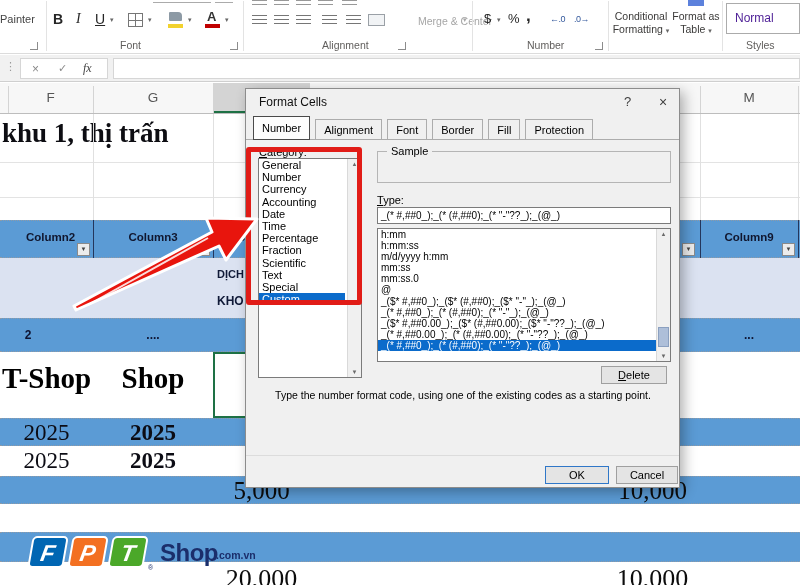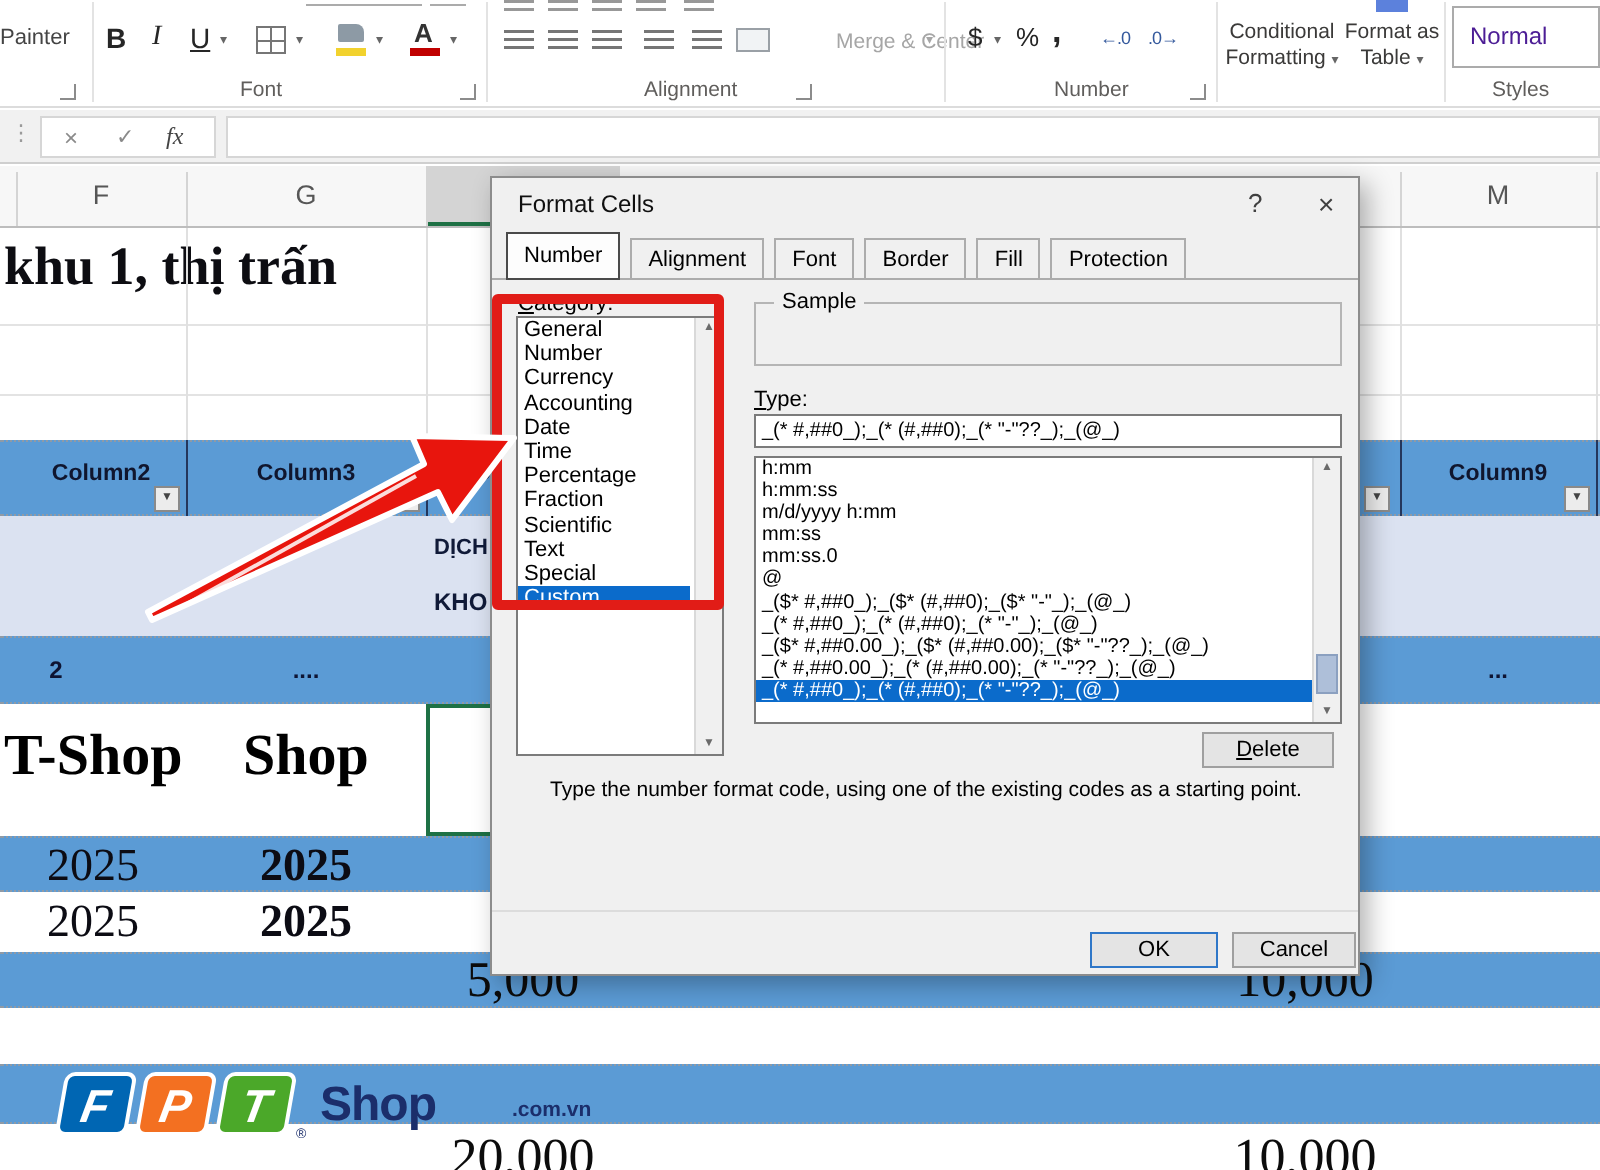--- a/index.html
+++ b/index.html
@@ -254,21 +254,21 @@
     <span class="cellspan serif" style="left:213px;width:97px;top:2px;font-size:26px;color:#0c0c0c;">20,000</span>
     <span class="cellspan serif" style="left:605px;width:95px;top:2px;font-size:26px;color:#0c0c0c;">10,000</span>
   </div>
 
   <div class="logo">
     <div class="logo-block" style="left:0;background:#0066b3;"><span>F</span></div>
     <div class="logo-block" style="left:40px;background:#f37021;"><span>P</span></div>
     <div class="logo-block" style="left:80px;background:#4ba829;"><span>T</span></div>
     <span class="logo-r" style="left:118px;top:30px;">®</span>
     <span class="logo-shop" style="left:130px;">Shop</span>
-    <span class="logo-domain" style="left:186px;margin-left:40px;">.com.vn</span>
+    <span class="logo-domain" style="left:186px;">.com.vn</span>
   </div>
 
   <div class="dialog">
     <div class="dlg-title">Format Cells</div>
     <span class="dlg-sys" style="left:378px;">?</span>
     <span class="dlg-sys" style="left:413px;font-size:14px;">×</span>
 
     <div class="tabbar">
       <span class="tab active">Number</span>
       <span class="tab">Alignment</span>

